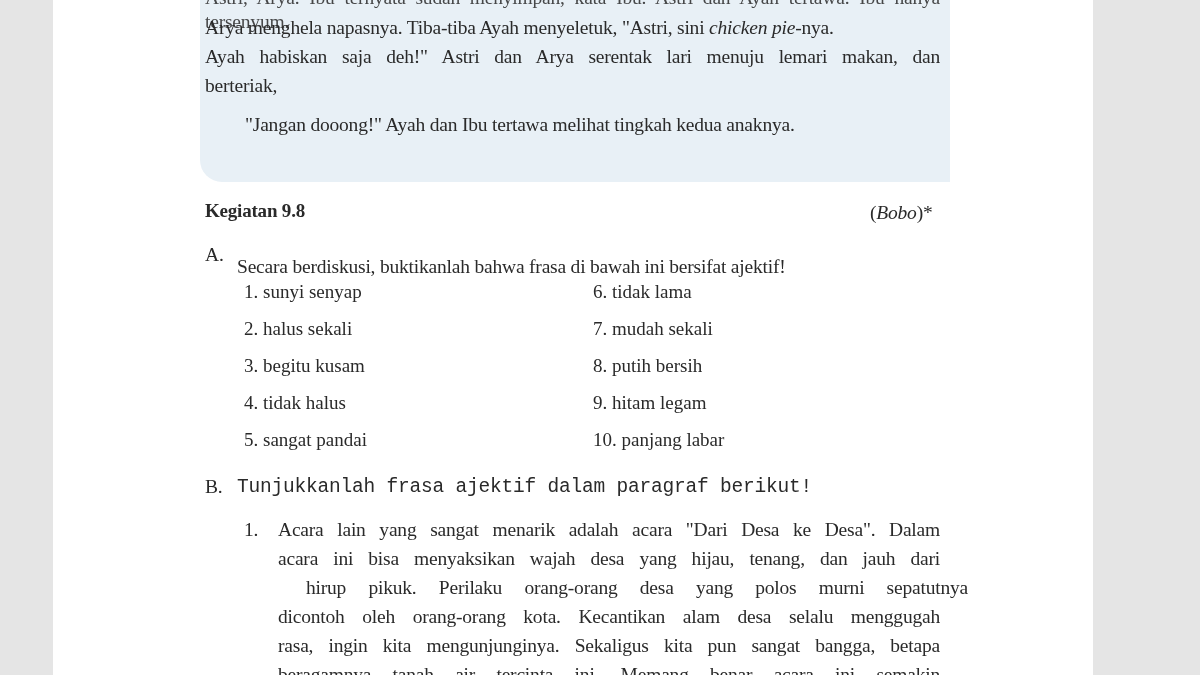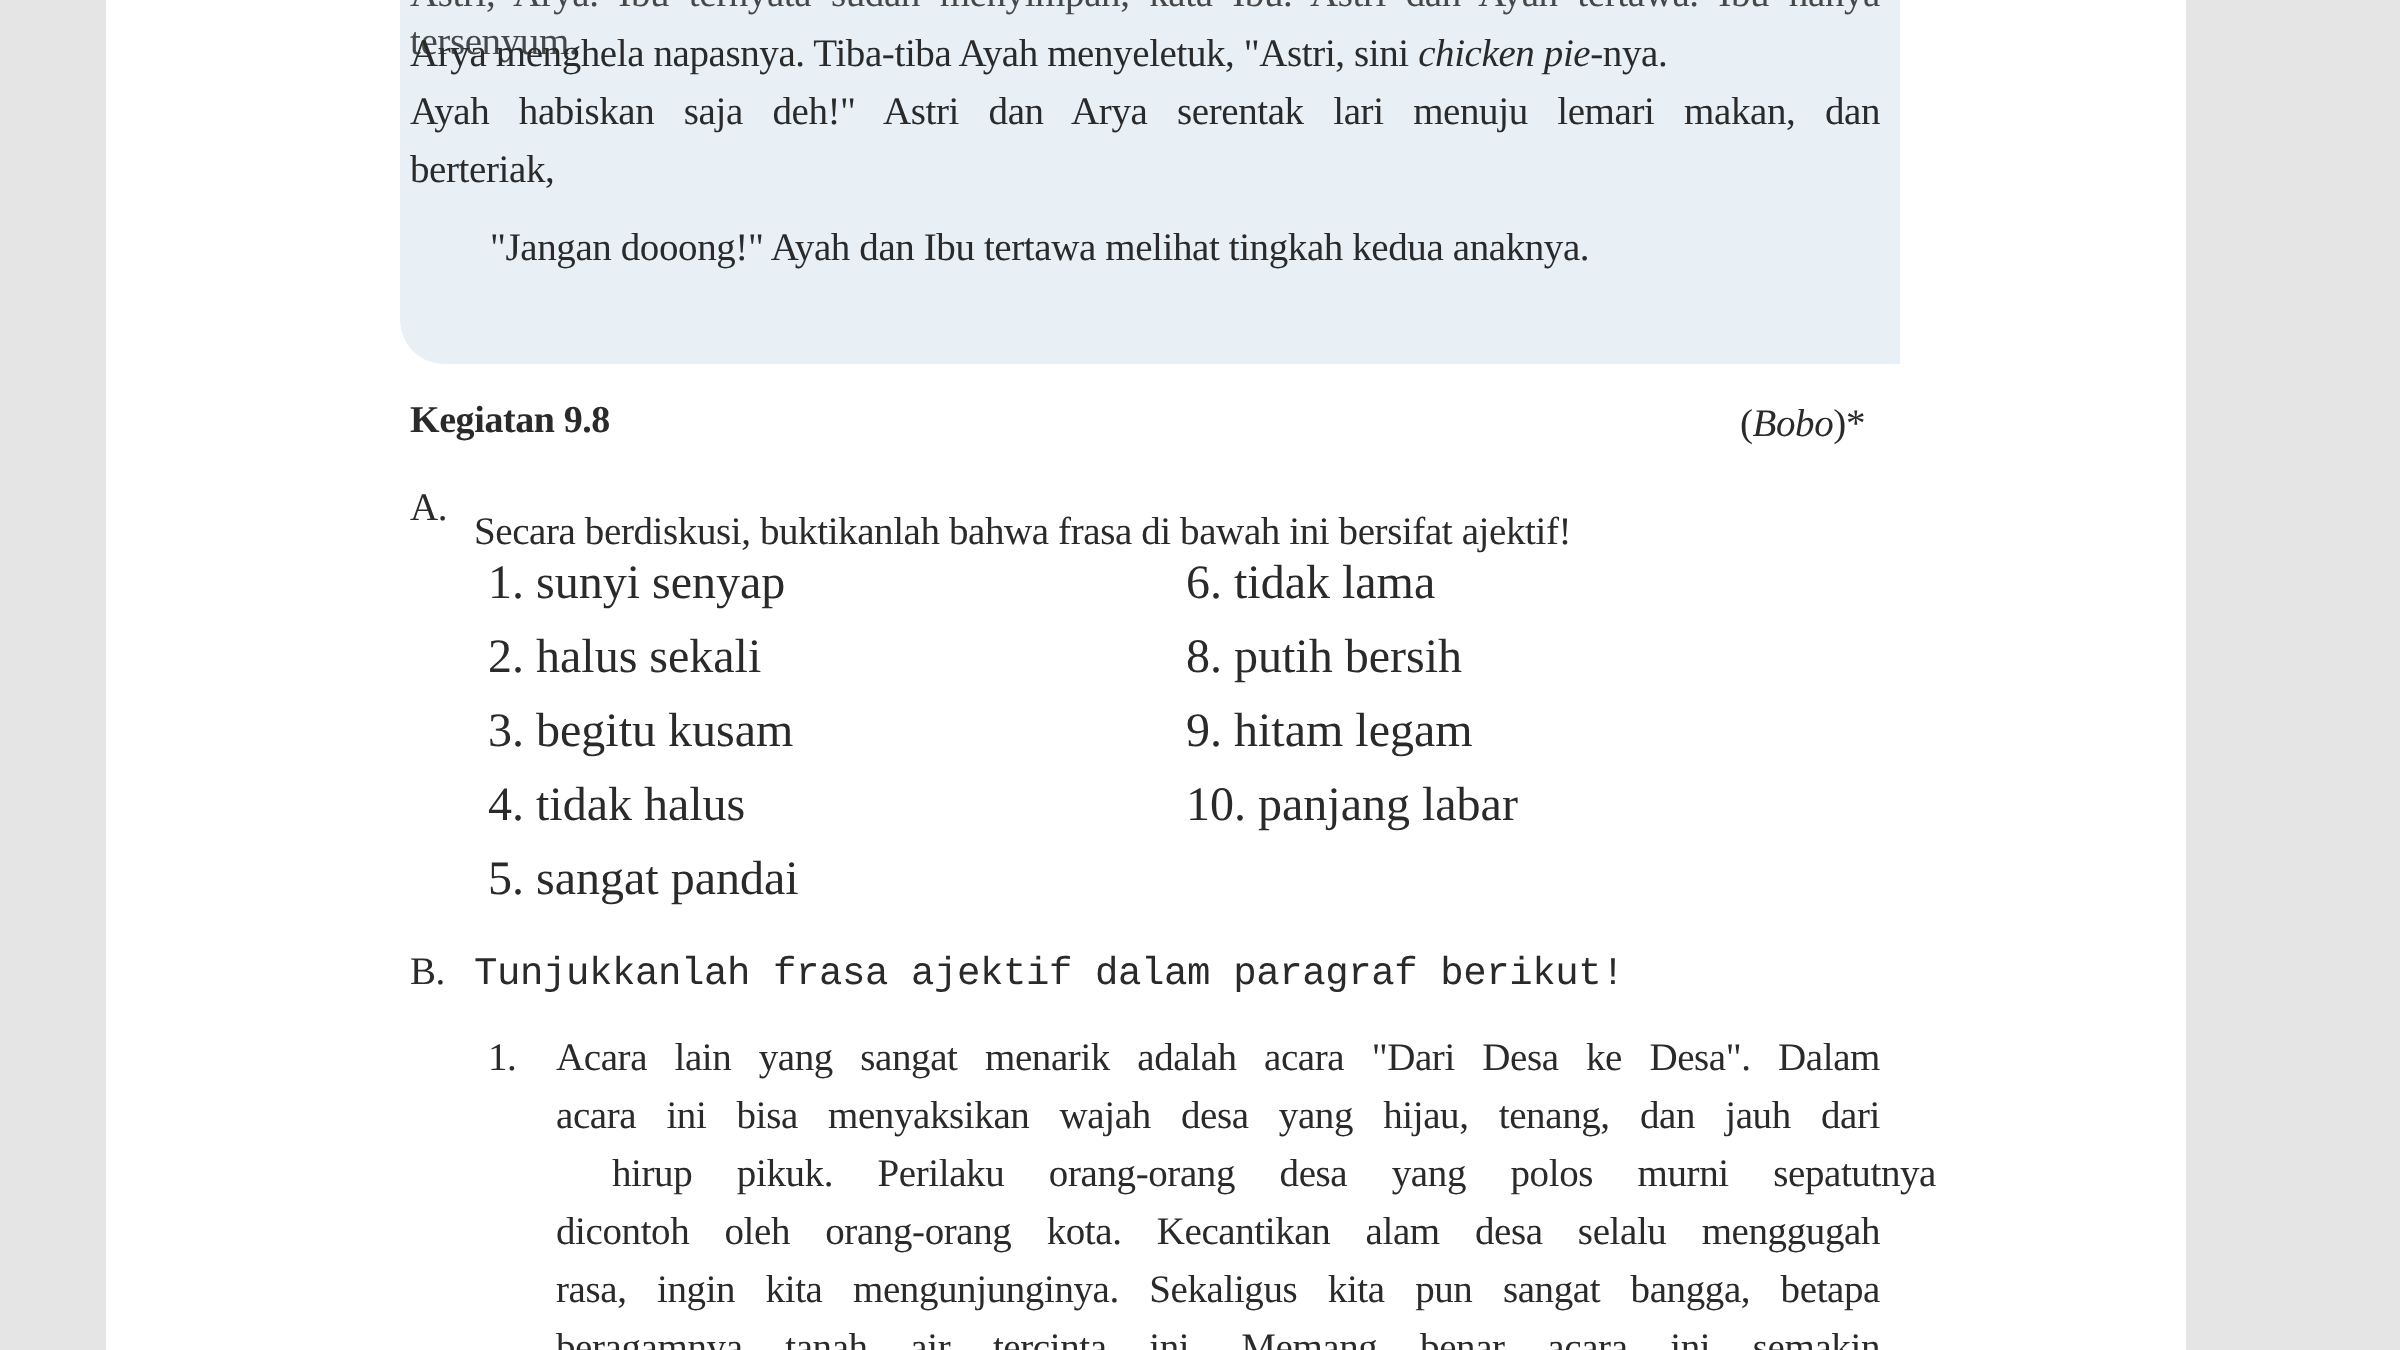--- a/index.html
+++ b/index.html
@@ -51,21 +51,21 @@
       width: 735px;
       opacity: 0.85;
     }
     .italic { font-style: italic; }
     .heading {
       font-weight: bold;
       font-size: 19px;
     }
     .list-col {
       position: absolute;
-      font-size: 24px;
+      font-size: 19px;
       line-height: 24px;
     }
     .list-col div {
       height: 37px;
       white-space: nowrap;
     }
   </style>
 </head>
 <body>
 
@@ -91,20 +91,21 @@
   <div class="list-col" style="left:191px; top:280px;">
     <div>1. sunyi senyap</div>
     <div>2. halus sekali</div>
     <div>3. begitu kusam</div>
     <div>4. tidak halus</div>
     <div>5. sangat pandai</div>
   </div>
 
   <div class="list-col" style="left:540px; top:280px;">
     <div>6. tidak lama</div>
+    <div>7. mudah sekali</div>
     <div>8. putih bersih</div>
     <div>9. hitam legam</div>
     <div>10. panjang labar</div>
   </div>
 
   <div class="line" style="left:152px; top:475px;">B.</div>
   <div class="line" style="left:184px; top:475px;font-family:Liberation Mono, monospace;">Tunjukkanlah frasa ajektif dalam paragraf berikut!</div>
 
   <div class="line" style="left:191px; top:518px;">1.</div>
   <div class="line justify" style="left:225px; top:518px; width:662px;">Acara lain yang sangat menarik adalah acara "Dari Desa ke Desa". Dalam</div>

